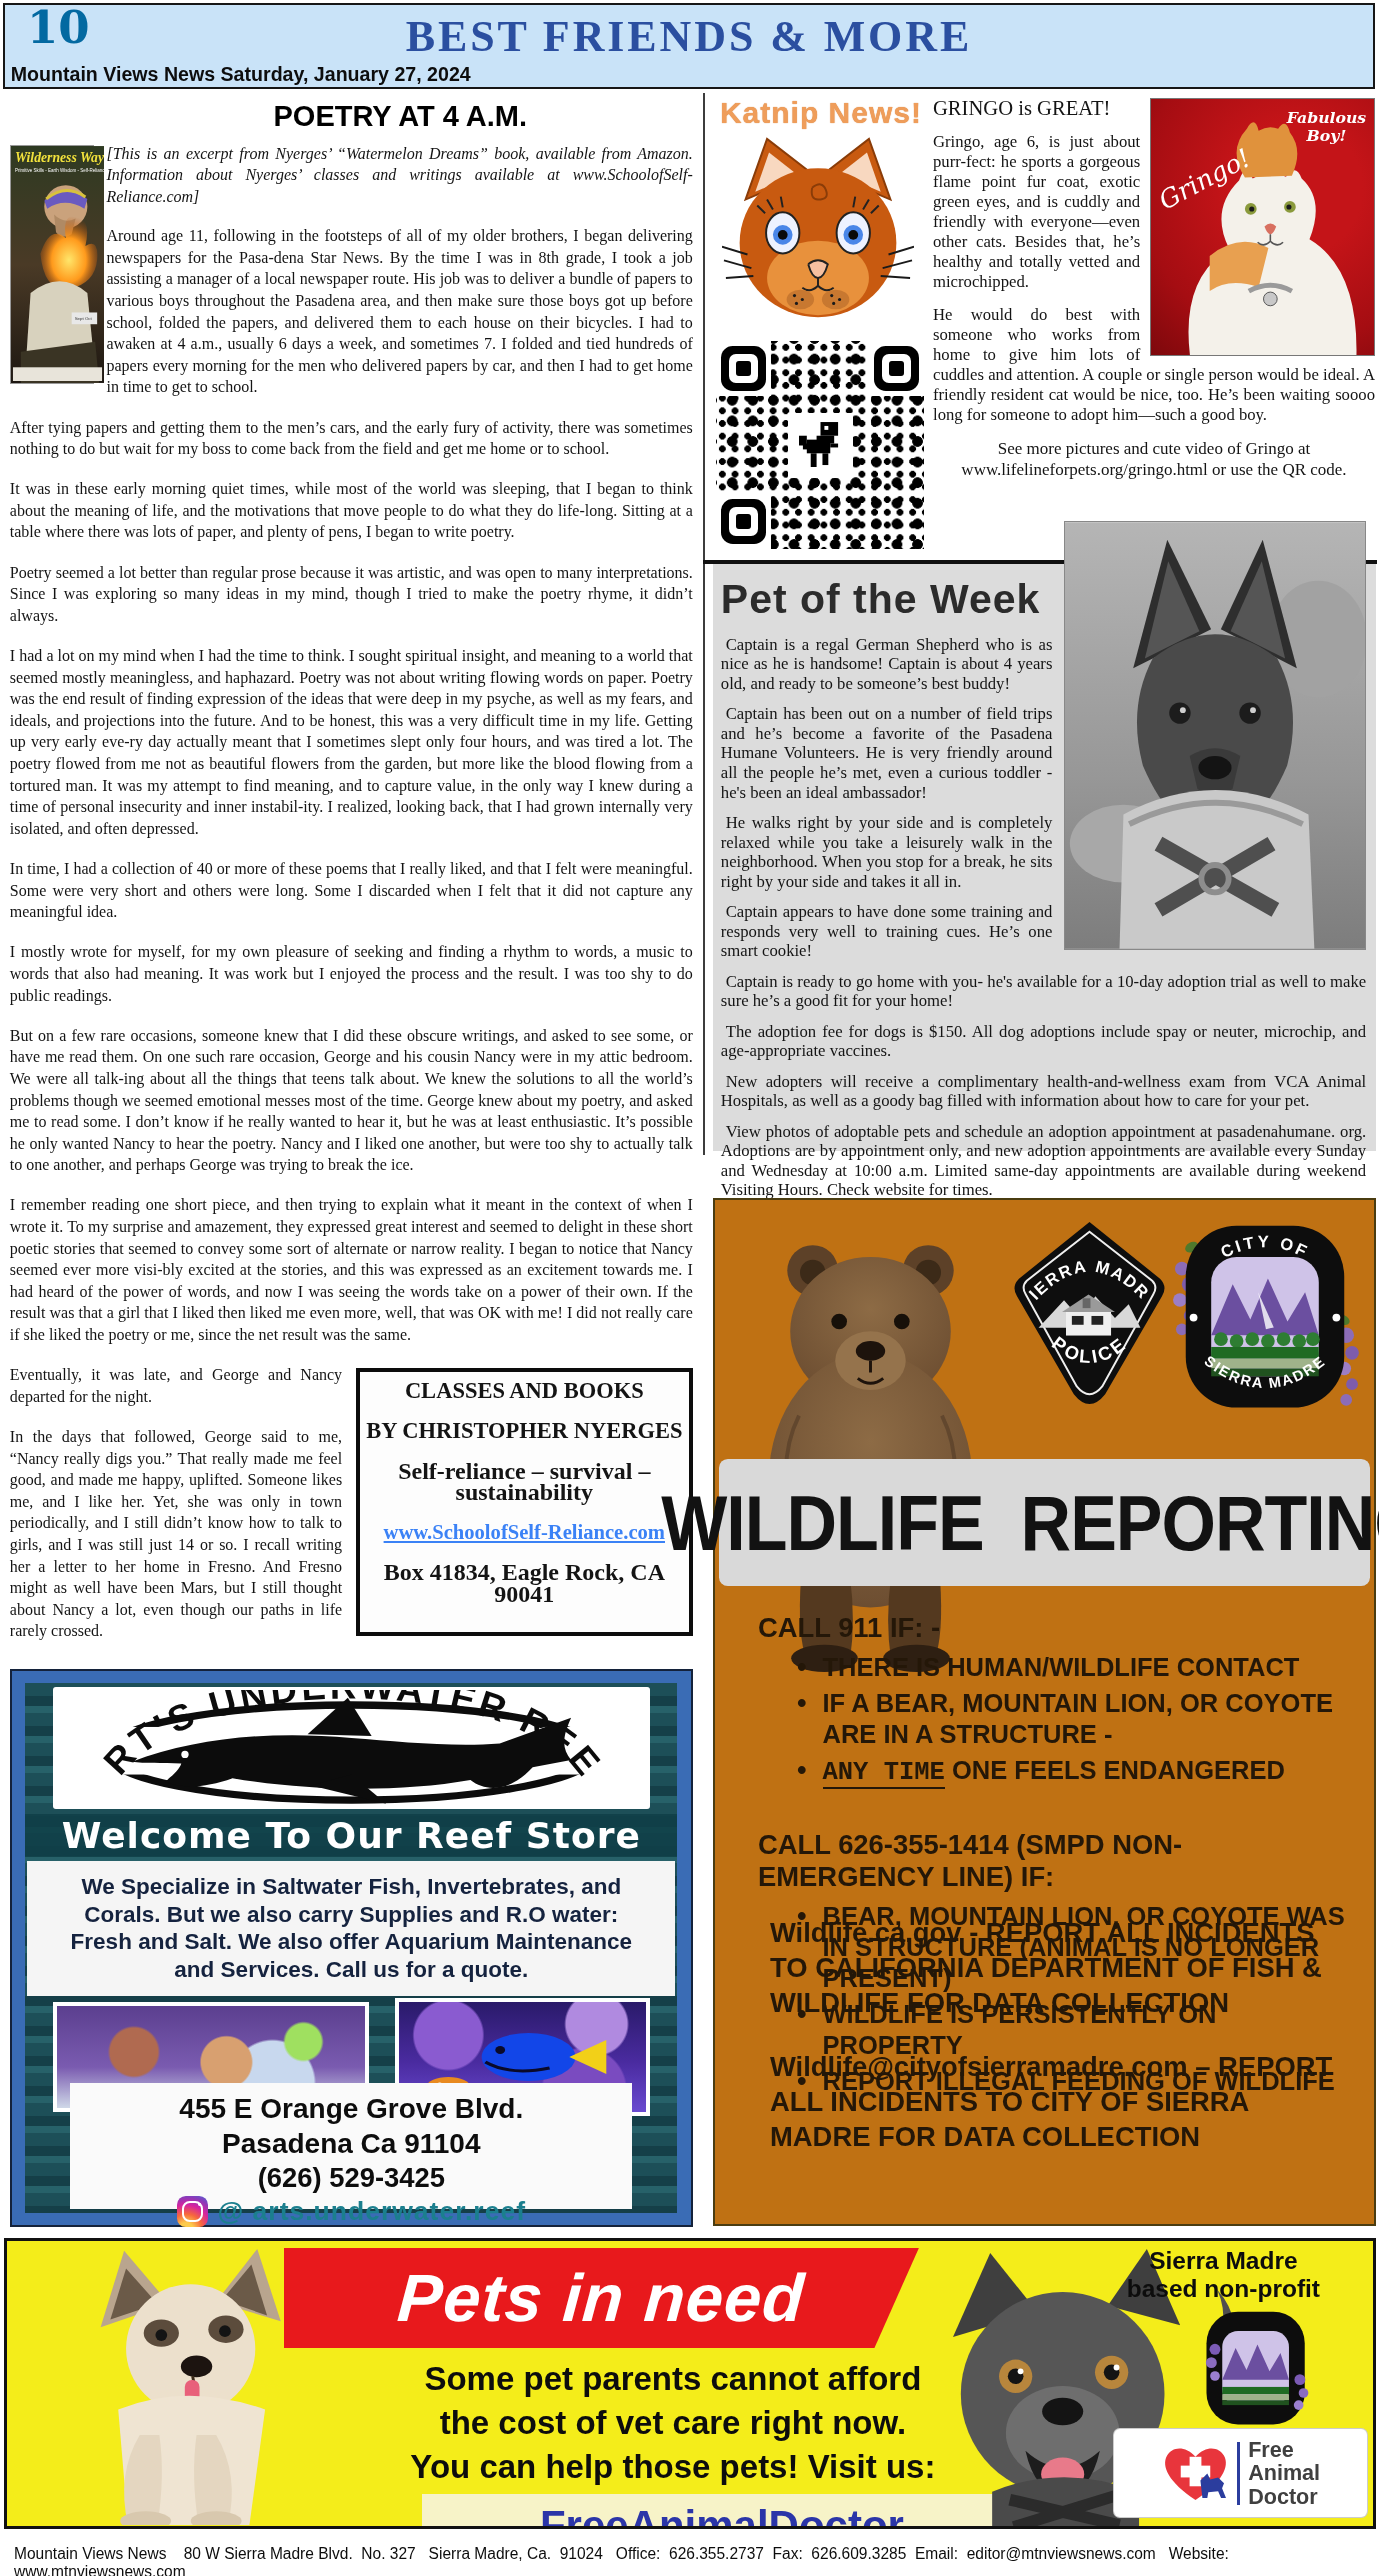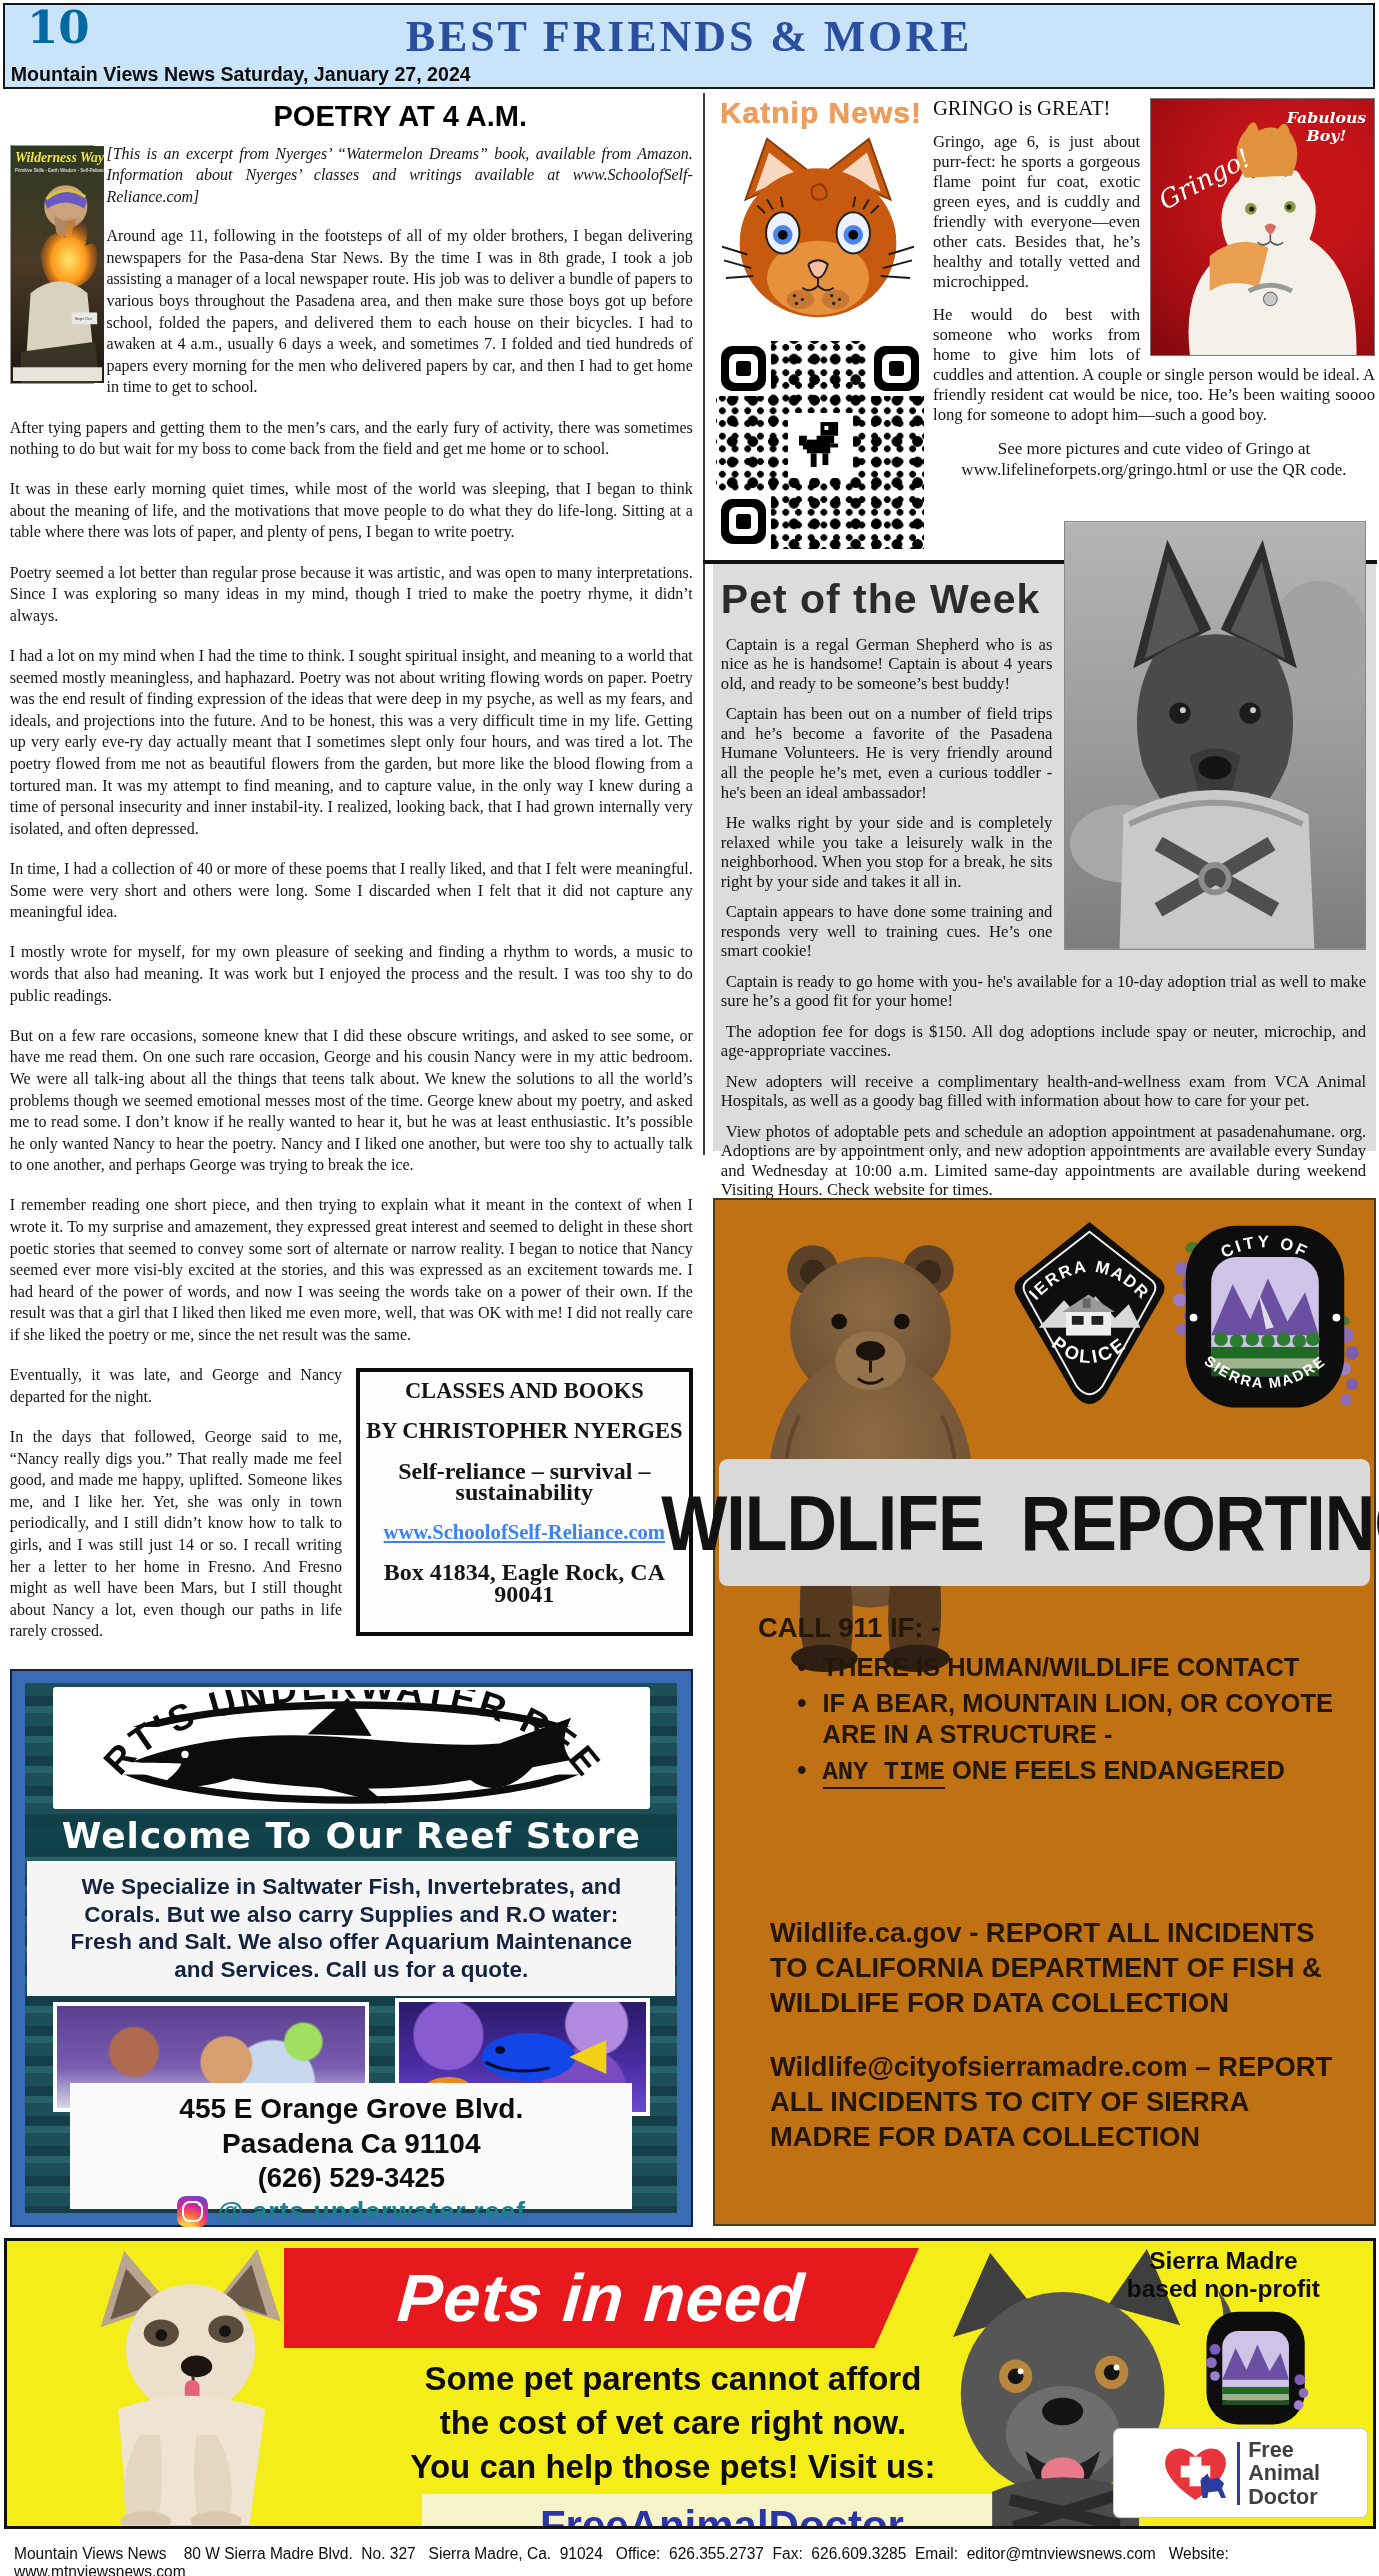--- a/index.html
+++ b/index.html
@@ -519,20 +519,28 @@
 
     <div id="call911" class="wl-text">
       <div class="wl-h">CALL 911 IF:  -</div>
       <ul class="wl-ul">
         <li>THERE IS HUMAN/WILDLIFE CONTACT</li>
         <li>IF A BEAR, MOUNTAIN LION, OR  COYOTE ARE IN A STRUCTURE -</li>
         <li><span class="wl-underline">ANY TIME</span><span> ONE FEELS ENDANGERED</span></li>
       </ul>
     </div>
 
+    <div id="call626" class="wl-text">
+      <div class="wl-h">CALL 626-355-1414 (SMPD NON-EMERGENCY LINE) IF:</div>
+      <ul class="wl-ul">
+        <li>BEAR, MOUNTAIN LION, OR COYOTE WAS IN STRUCTURE (ANIMAL IS NO LONGER PRESENT)</li>
+        <li>WILDLIFE IS PERSISTENTLY ON PROPERTY</li>
+        <li>REPORT ILLEGAL FEEDING OF WILDLIFE</li>
+      </ul>
+    </div>
 
     <div class="rep wl-text" style="top:715px;">Wildlife.ca.gov - REPORT ALL INCIDENTS TO CALIFORNIA DEPARTMENT OF FISH &amp; WILDLIFE FOR DATA COLLECTION</div>
     <div class="rep wl-text" style="top:849px;">Wildlife@cityofsierramadre.com – REPORT ALL INCIDENTS TO CITY OF SIERRA MADRE FOR DATA COLLECTION</div>
   </div>
 
   <div id="pin">
     <svg id="pin-dog1" width="304" height="282" viewBox="0 0 310 288">
       <path d="M78 86 L102 8 L148 62 Z" fill="#b9a58e"></path>
       <path d="M196 60 L238 6 L262 80 Z" fill="#b9a58e"></path>
       <path d="M88 78 L104 26 L136 62 Z" fill="#6b5a48"></path>

